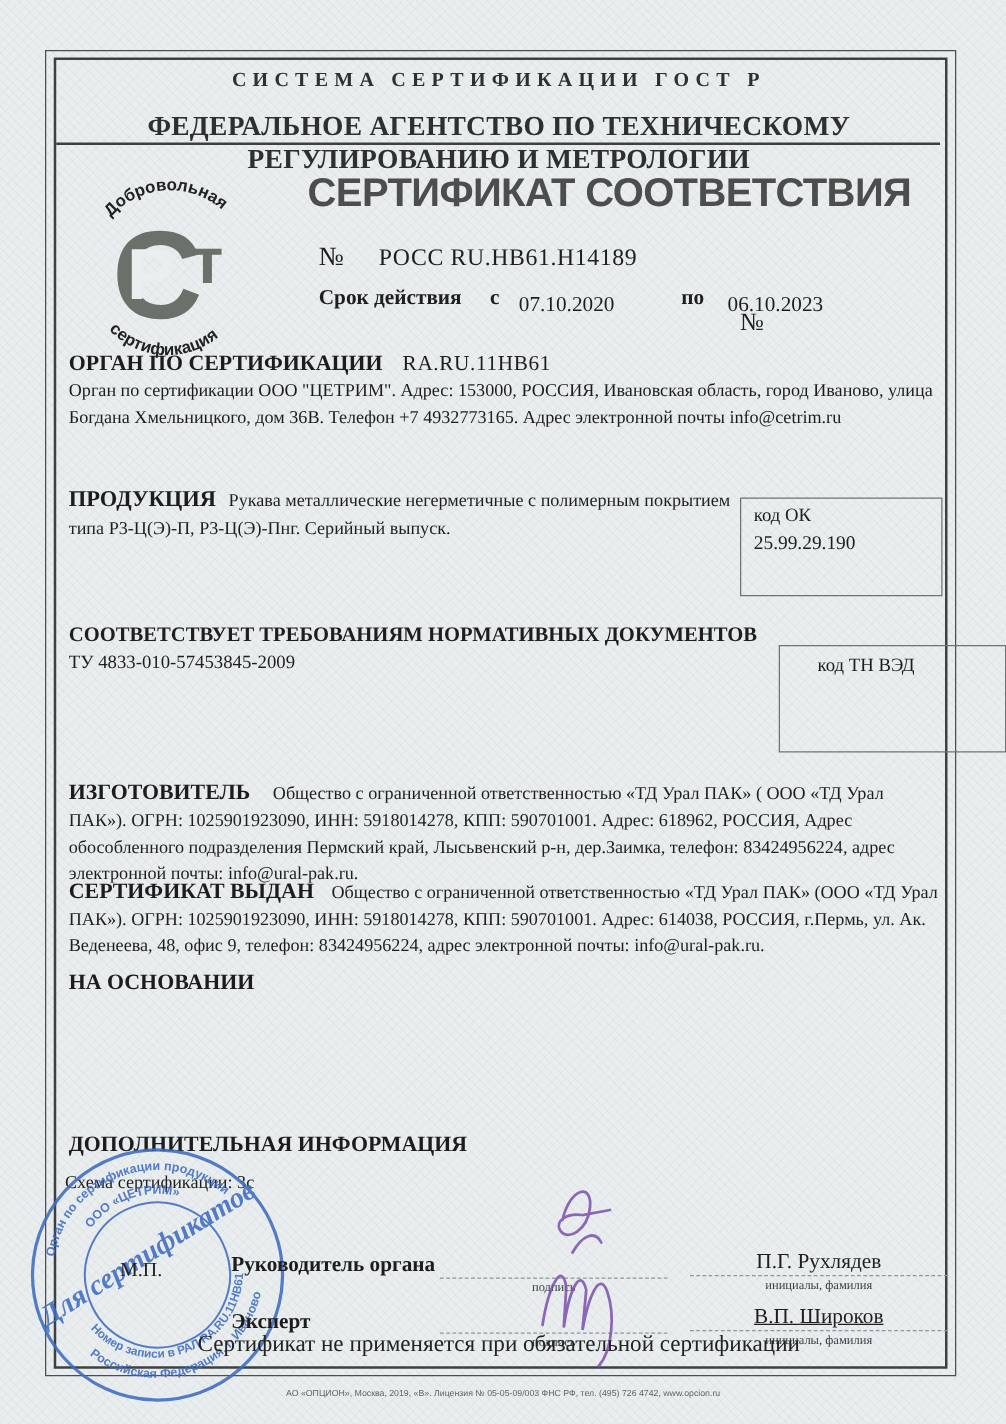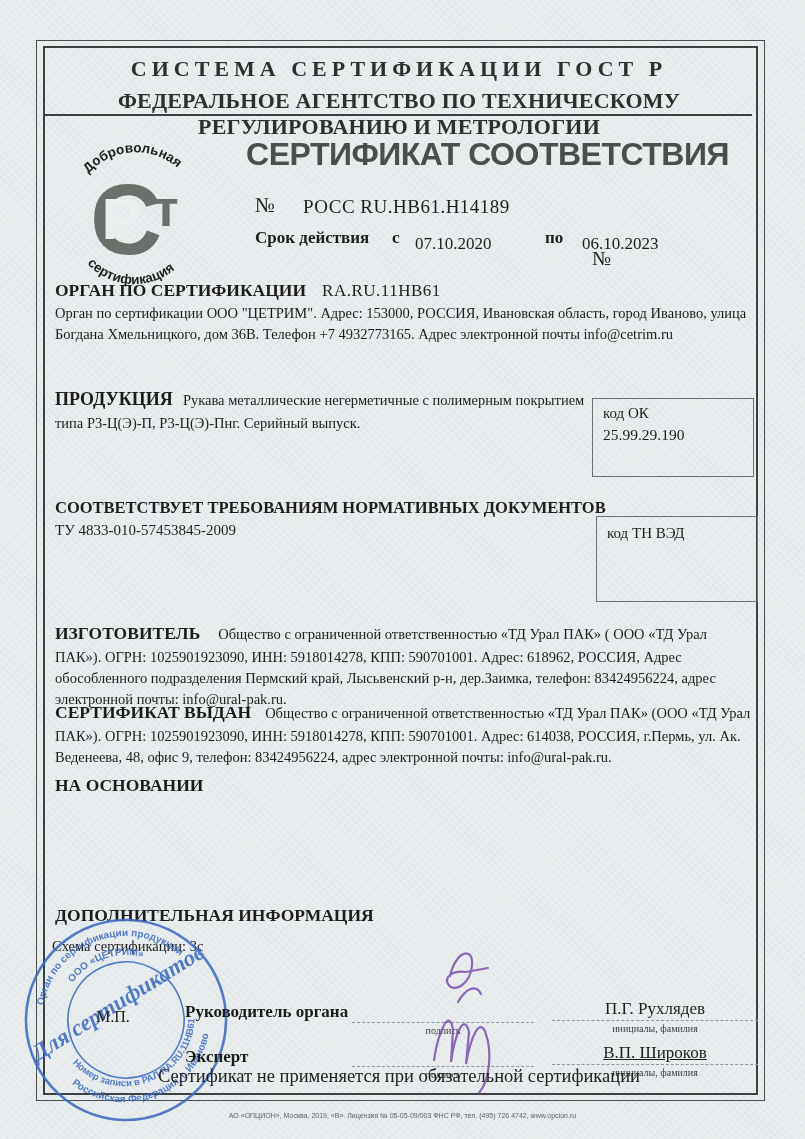--- a/index.html
+++ b/index.html
@@ -11,21 +11,21 @@
   }
   #page::before{
     content:"";position:absolute;inset:0;pointer-events:none;
     background-image:
       repeating-linear-gradient(45deg, rgba(130,170,200,0.08) 0 1px, transparent 1px 5px),
       repeating-linear-gradient(-45deg, rgba(150,160,200,0.06) 0 1px, transparent 1px 6px);
   }
   .abs{position:absolute;}
   .outer-frame{left:36px;top:40px;width:727px;height:1059px;border:1px solid #4c4f4f;}
   .inner-frame{left:43px;top:46px;width:711px;height:1045px;border:2px solid #3d4040;}
-  .hdr1{left:43px;top:56px;width:712px;text-align:center;font-weight:bold;font-size:22px;letter-spacing:5px;color:#2e3030;}
+  .hdr1{left:43px;top:56px;width:712px;text-align:center;font-weight:bold;font-size:16px;letter-spacing:5px;color:#2e3030;}
   .hdr2{left:43px;top:88px;width:712px;text-align:center;font-weight:bold;font-size:22px;letter-spacing:0.2px;color:#2e3030;}
   .hdr-divider{left:45px;top:114px;width:707px;height:2px;background:#3d4040;}
   .title{left:215px;top:136px;width:545px;text-align:center;font-family:"Liberation Sans",sans-serif;font-weight:bold;font-size:32px;letter-spacing:-0.5px;color:#4c4e4d;}
   .no-label{left:255px;top:193px;font-size:21px;}
   .no-value{left:303px;top:196px;font-size:19px;letter-spacing:0.5px;}
   .val-label{left:255px;top:228px;font-weight:bold;font-size:17px;}
   .val-c{left:392px;top:228px;font-weight:bold;font-size:17px;}
   .val-from{left:415px;top:234px;font-size:17px;}
   .val-po{left:545px;top:228px;font-weight:bold;font-size:17px;}
   .val-to{left:582px;top:234px;font-size:17px;}
@@ -35,21 +35,21 @@
   .body-t{font-size:14.5px;line-height:1.45;color:#1c1c1c;}
   .org-header{left:55px;top:280px;}
   .org-number{font-size:17px;font-weight:normal;margin-left:16px;letter-spacing:0.5px;}
   .org-details{left:55px;top:303px;width:700px;}
   .product-para{left:55px;top:386px;width:545px;font-size:14.5px;line-height:1.5;}
   .product-para .sec-h{font-size:18px;margin-right:10px;}
   .code-box{border:1px solid #6d7374;background:transparent;}
   .ok-box{left:592px;top:398px;width:160px;height:77px;}
   .code-label{margin:6px 0 0 10px;font-size:15px;}
   .code-value{margin:4px 0 0 10px;font-size:15.5px;}
-  .tnved-box{left:596px;top:516px;width:160px;height:84px;}
+  .tnved-box{left:623px;top:516px;width:160px;height:84px;padding-left:20px;}
   .conf-label{left:55px;top:498px;font-weight:bold;font-size:16.5px;}
   .conf-doc{left:55px;top:522px;font-size:15px;}
   .manuf-para{left:55px;top:621px;width:700px;font-size:14.5px;line-height:1.47;}
   .manuf-para .sec-h{margin-right:18px;}
   .issued-para{left:55px;top:700px;width:700px;font-size:14.5px;line-height:1.47;}
   .issued-para .sec-h{margin-right:14px;}
   .basis-label{left:55px;top:775px;}
   .basis-details{left:58px;top:798px;width:692px;}
   .addinfo-label{left:55px;top:905px;}
   .scheme{left:52px;top:938px;font-size:14.5px;}

